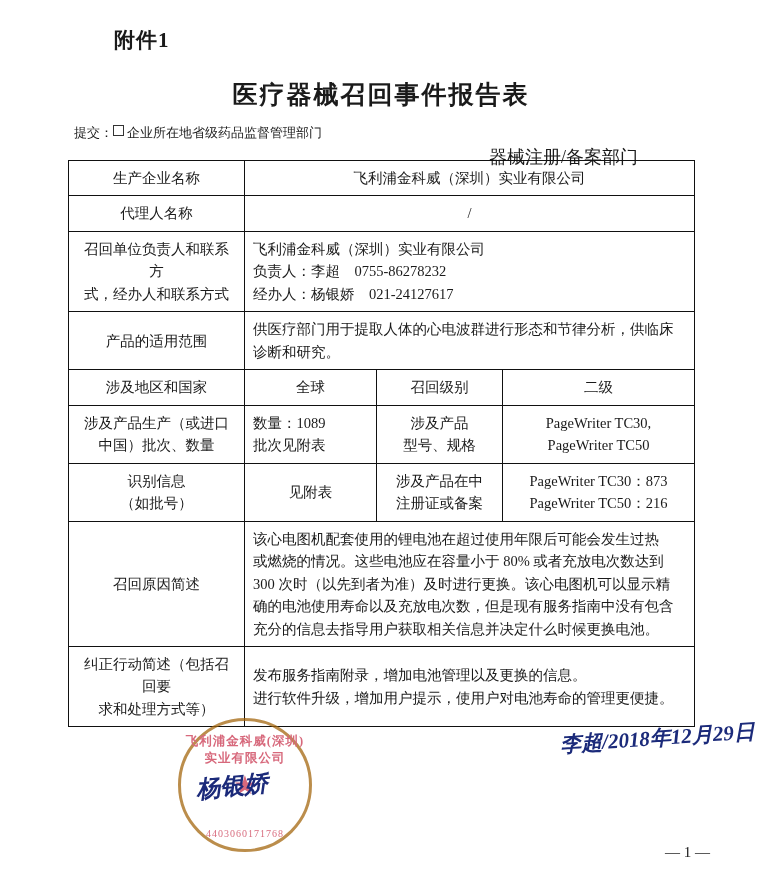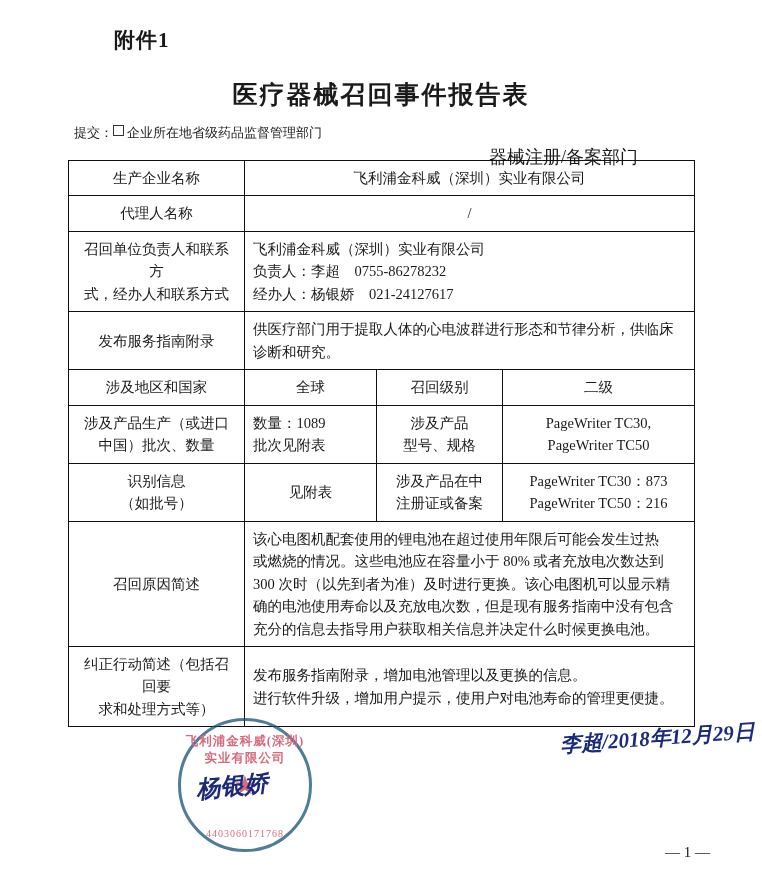--- a/index.html
+++ b/index.html
@@ -101,21 +101,21 @@
   .footer .row1-right { position: absolute; left: 352px; top: 10px; }
   .footer .row2-left { position: absolute; left: 6px; top: 56px; }
   .footer .row2-right { position: absolute; left: 352px; top: 56px; }
 
   .stamp {
     position: absolute;
     left: 178px;
     top: 718px;
     width: 128px;
     height: 128px;
-    border: 3px solid #0c4a6e;
+    border: 3px solid #a16207;
     border-radius: 50%;
     opacity: .72;
     color: #c8304a;
     pointer-events: none;
   }
   .stamp .inner-star {
     position: absolute;
     left: 50%;
     top: 50%;
     transform: translate(-50%,-50%);
@@ -212,21 +212,21 @@
         <td class="left" colspan="3">
           <span class="cell-lines">
             <span>飞利浦金科威（深圳）实业有限公司</span>
             <span>负责人：李超　0755-86278232</span>
             <span>经办人：杨银娇　021-24127617</span>
           </span>
         </td>
       </tr>
 
       <tr>
-        <td class="label">发布服务指南附录</td>
+        <td class="label">产品的适用范围</td>
         <td class="left" colspan="3">
           <span class="cell-lines">
             <span>供医疗部门用于提取人体的心电波群进行形态和节律分析，供临床</span>
             <span>诊断和研究。</span>
           </span>
         </td>
       </tr>
 
       <tr>
         <td class="label">涉及地区和国家</td>

